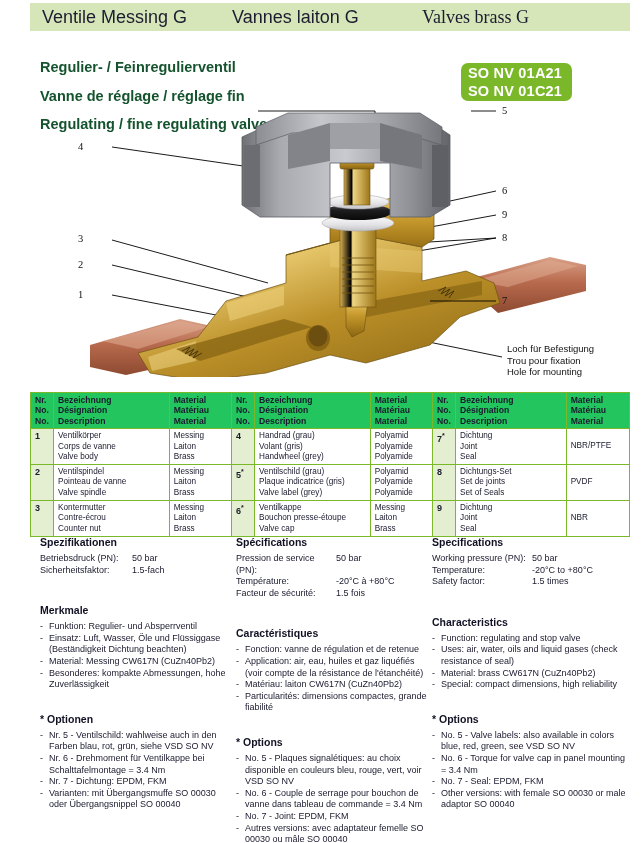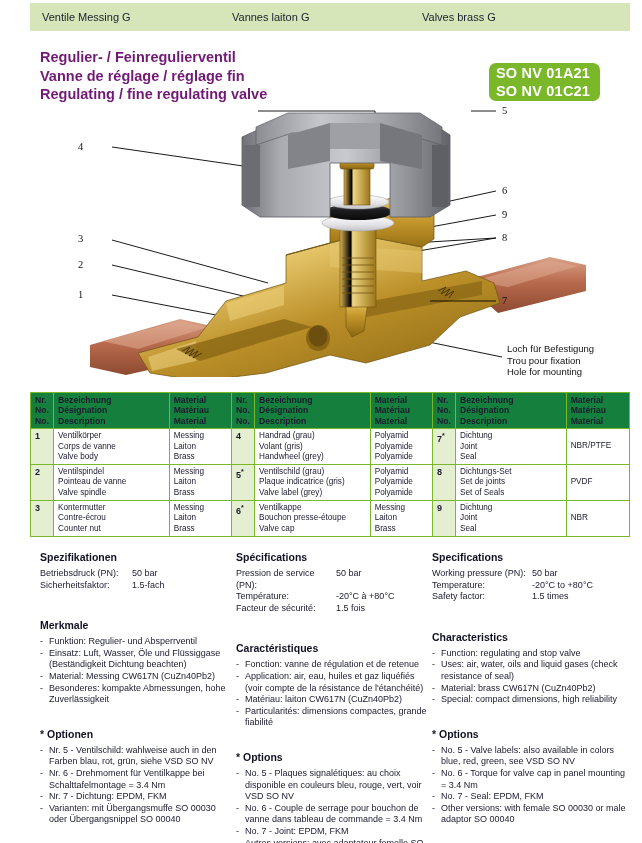--- a/index.html
+++ b/index.html
@@ -13,65 +13,65 @@
     overflow: hidden;
   }
   .page { position:absolute; left:0; top:0; width:642px; height:843px; }
 
   
   .langbar {
     position:absolute; left:30px; top:3px; width:600px; height:28px;
     background:#d6e6b8;
     display:flex; align-items:center;
   }
-  .langbar span { font-size:11px; color:#1c1c30; }
+  .langbar span { font-size:18px; color:#1c1c30; }
   .lang1 { margin-left:12px; width:190px; }
   .lang2 { width:190px; }
-  .lang3 { width:190px; }
+  .lang3 { width:190px;font-family:Liberation Serif, serif; }
 
   
   .titles { position:absolute; left:40px; top:48px; }
-  .titles div { font-size:14.5px; font-weight:bold; line-height:18.5px; color:#701a75; }
+  .titles div { font-size:14.5px; font-weight:bold; line-height:18.5px; color:#14532d;margin-top:10px; }
 
   
   .badge {
-    position:absolute; left:489px; top:63px; width:111px; height:38px;
+    position:absolute; left:461px; top:63px; width:111px; height:38px;
     background:#7ab829; border-radius:7px;
     display:flex; flex-direction:column; justify-content:center; padding-left:7px;
   }
   .badge div { color:#fff; font-weight:bold; font-size:14.5px; line-height:18px; letter-spacing:.2px; }
 
   
   .figure { position:absolute; left:30px; top:105px; width:600px; height:272px; }
   .figure svg { position:absolute; left:0; top:0; }
   .calloutnum {
     position:absolute; font-size:10.5px; color:#111; font-family:"Liberation Serif", serif;
   }
   .mountlbl { position:absolute; left:477px; top:238px; font-size:9.5px; line-height:11.5px; color:#111; }
 
   
   .ptable {
     position:absolute; left:30px; top:392px; width:600px;
     border-collapse:collapse;
     font-size:8.2px;
   }
   .ptable td, .ptable th { border:1px solid #7ab829; padding:0; vertical-align:top; }
-  .ptable thead td { background:#15803d; font-weight:bold; font-size:8.6px; padding:2px 3px 2px 4px; line-height:10.4px; }
+  .ptable thead td { background:#22c55e; font-weight:bold; font-size:8.6px; padding:2px 3px 2px 4px; line-height:10.4px; }
   .ptable tbody td { padding:2px 3px 2px 4px; line-height:10.3px; }
   .c-nr { width:23px; background:#e4eed0; font-weight:bold; font-size:9px; text-align:left; }
   .c-desc { width:115px; }
   .c-mat { width:62px; }
   .c-desc3 { width:110px; }
   .c-mat3 { width:63px; }
   .c-nr sup { font-size:7px; }
   .rowline { display:block; }
 
   
   .cols { position:absolute; left:40px; top:536px; width:592px; }
-  .col { position:absolute; top:15px; }
+  .col { position:absolute; top:0; }
   .colA { left:0;   width:192px; }
   .colB { left:196px; width:194px; }
   .colC { left:392px; width:200px; }
 
   h3.sec { font-size:10.5px; font-weight:bold; margin:0 0 5px 0; color:#111124; }
   h3.sec.opt { }
   .star { font-weight:bold; }
 
   .spec { font-size:9px; line-height:11.6px; }
   .spec .row { display:flex; }

